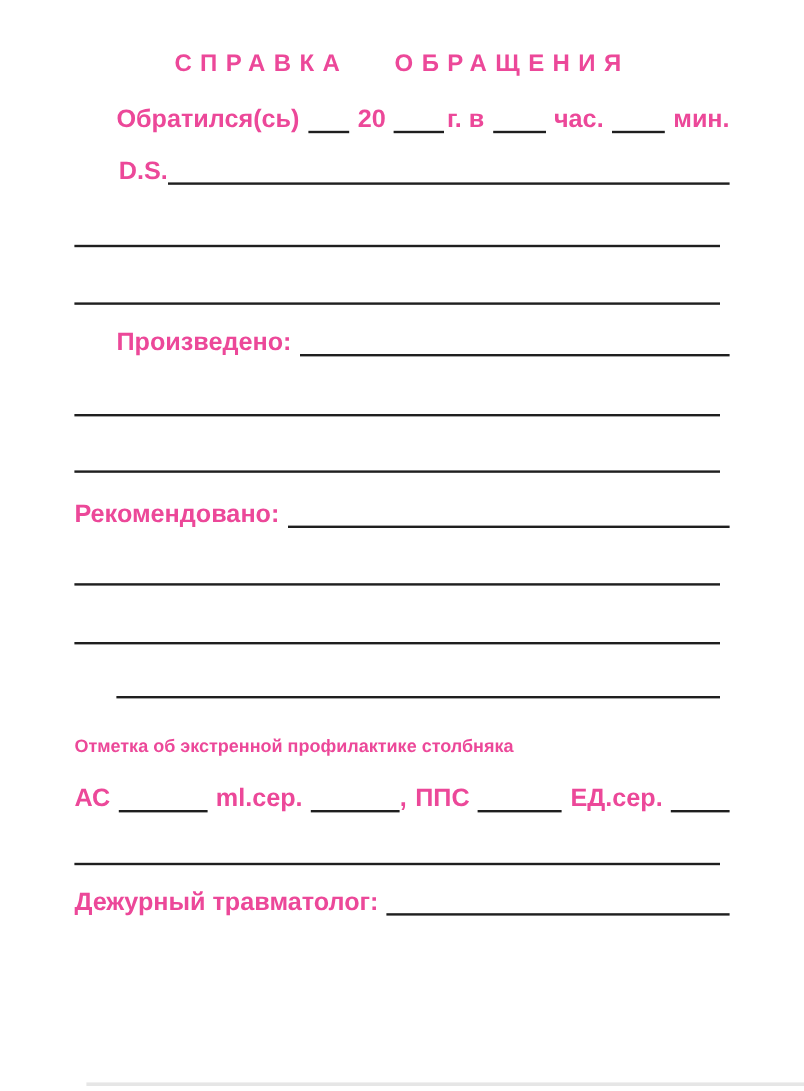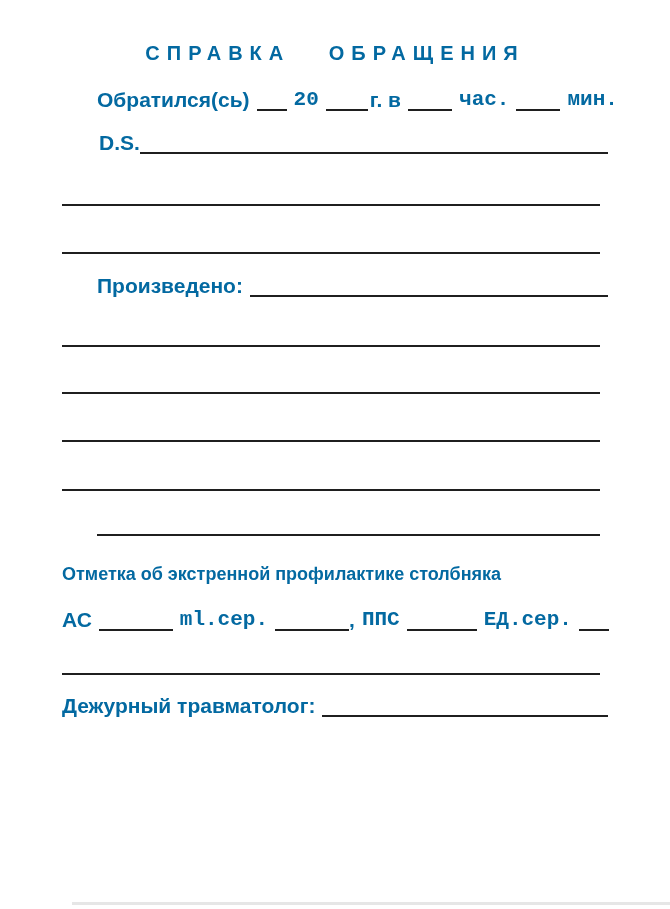--- a/index.html
+++ b/index.html
@@ -8,21 +8,21 @@
     background: #ffffff;
   }
   .page {
     position: relative;
     width: 670px;
     height: 909px;
     background: #ffffff;
     overflow: hidden;
     font-family: "Liberation Sans", sans-serif;
     font-weight: 700;
-    color: #0369a1;
+    color: #ec4899;
     box-sizing: border-box;
     padding: 0 62px 0 62px;
   }
   .title {
     height: 30px;
     margin-top: 38px;
     font-size: 20px;
     letter-spacing: 7px;
     word-spacing: 26px;
     text-align: center;
@@ -55,27 +55,27 @@
     margin-right: 8px;
   }
   .h45  { height: 45px; }
   .h43  { height: 43px; margin-left: 35px; }
   .h50  { height: 50px; }
   .h46  { height: 46px; }
   .h48  { height: 48px; }
   .h47  { height: 47px; }
   .h49  { height: 49px; }
   .h42  { height: 42px; }
-  .gap-l { margin-left: 7px; font-family: Liberation Mono, monospace; }
+  .gap-l { margin-left: 7px; }
   .gap-r { margin-right: 7px; }
   .tight-l { margin-left: 2px; }
   .tetanus-heading {
     display: flex;
     align-items: flex-end;
-    font-size: 18px;
+    font-size: 15px;
   }
   .footnote {
     display: flex;
     align-items: flex-end;
     font-size: 18px;
     font-style: italic;
     letter-spacing: 0.2px;
   }
   .page-edge-artifact {
     position: absolute;
@@ -115,20 +115,24 @@
   <div class="rule h46"></div>
 
   <div class="row h43">
     <span class="lbl gap-r">Произведено:</span>
     <span class="fill"></span>
   </div>
 
   <div class="rule h48"></div>
   <div class="rule h45"></div>
 
+  <div class="row h46">
+    <span class="lbl gap-r">Рекомендовано:</span>
+    <span class="fill"></span>
+  </div>
 
   <div class="rule h46"></div>
   <div class="rule h47"></div>
   <div class="rule h43"></div>
 
   <div class="tetanus-heading h49">
     <span>Отметка об экстренной профилактике столбняка</span>
   </div>
 
   <div class="row h46">

